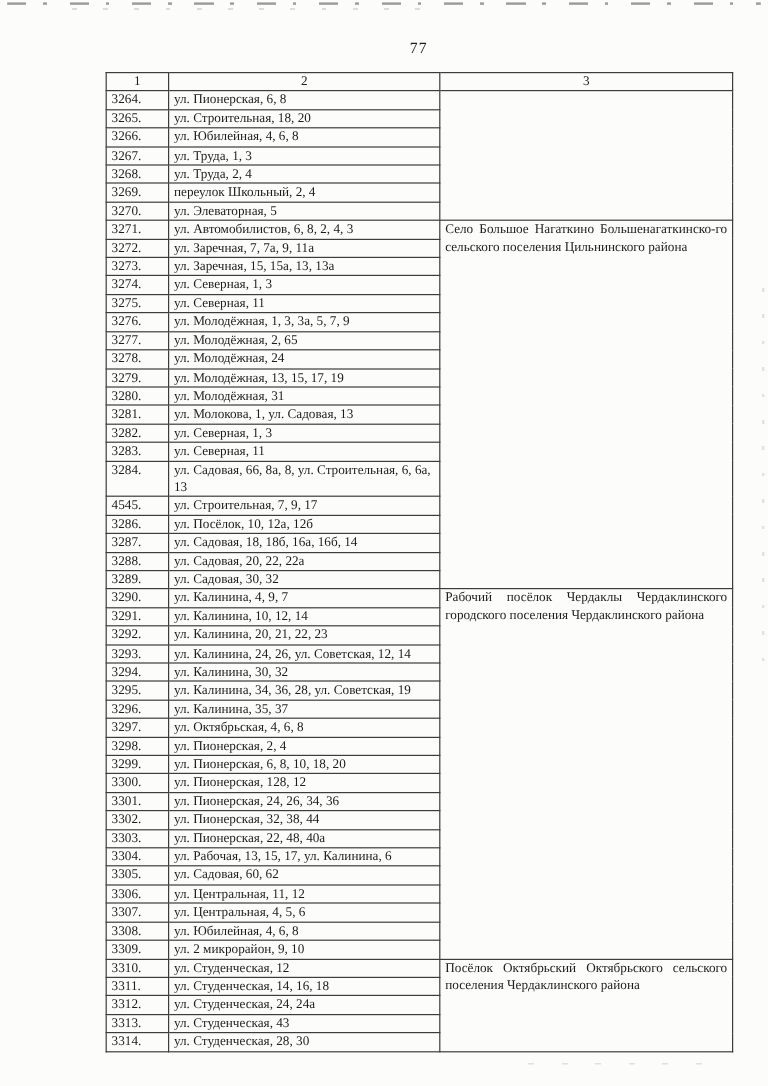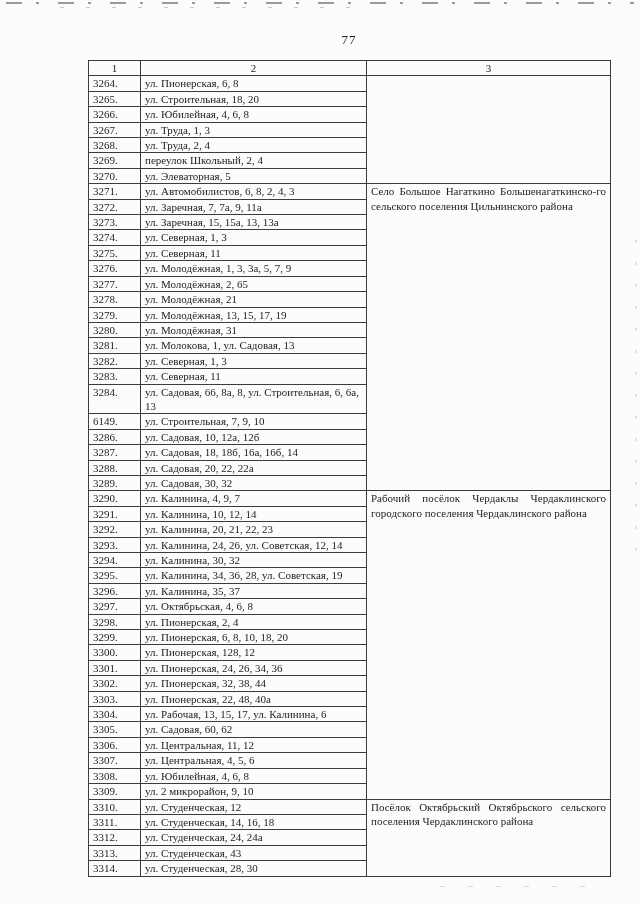--- a/index.html
+++ b/index.html
@@ -139,21 +139,21 @@
         <tr>
           <td class="c1">3276.</td>
           <td class="c2">ул. Молодёжная, 1, 3, 3а, 5, 7, 9</td>
         </tr>
         <tr>
           <td class="c1">3277.</td>
           <td class="c2">ул. Молодёжная, 2, 65</td>
         </tr>
         <tr>
           <td class="c1">3278.</td>
-          <td class="c2">ул. Молодёжная, 21</td>
+          <td class="c2">ул. Молодёжная, 24</td>
         </tr>
         <tr>
           <td class="c1">3279.</td>
           <td class="c2">ул. Молодёжная, 13, 15, 17, 19</td>
         </tr>
         <tr>
           <td class="c1">3280.</td>
           <td class="c2">ул. Молодёжная, 31</td>
         </tr>
         <tr>
@@ -166,26 +166,26 @@
         </tr>
         <tr>
           <td class="c1">3283.</td>
           <td class="c2">ул. Северная, 11</td>
         </tr>
         <tr>
           <td class="c1">3284.</td>
           <td class="c2">ул. Садовая, 66, 8а, 8, ул. Строительная, 6, 6а, 13</td>
         </tr>
         <tr>
-          <td class="c1">6149.</td>
-          <td class="c2">ул. Строительная, 7, 9, 10</td>
+          <td class="c1">4545.</td>
+          <td class="c2">ул. Строительная, 7, 9, 17</td>
         </tr>
         <tr>
           <td class="c1">3286.</td>
-          <td class="c2">ул. Садовая, 10, 12а, 12б</td>
+          <td class="c2">ул. Посёлок, 10, 12а, 12б</td>
         </tr>
         <tr>
           <td class="c1">3287.</td>
           <td class="c2">ул. Садовая, 18, 18б, 16а, 16б, 14</td>
         </tr>
         <tr>
           <td class="c1">3288.</td>
           <td class="c2">ул. Садовая, 20, 22, 22а</td>
         </tr>
         <tr>

